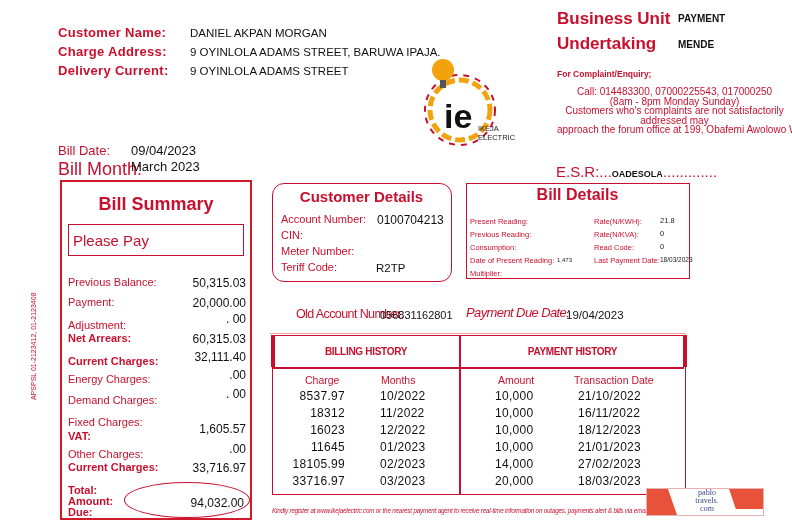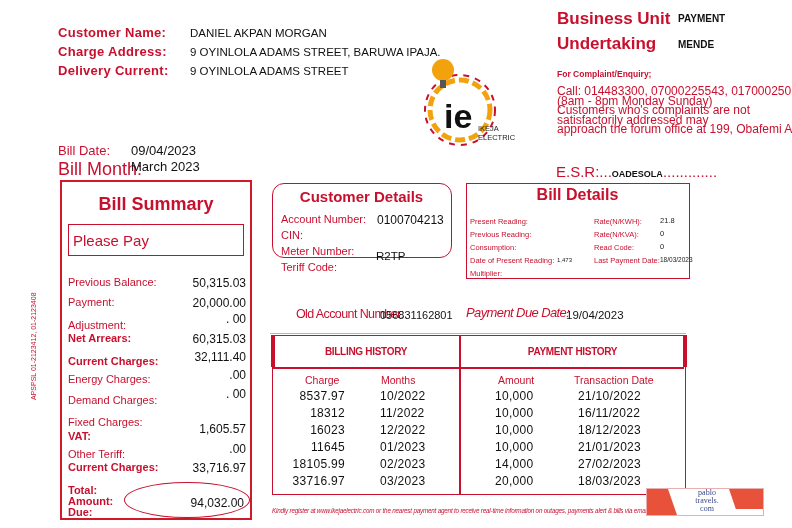--- a/index.html
+++ b/index.html
@@ -41,21 +41,21 @@
     <div>ELECTRIC</div>
   </div>
 </div>
 
 <div class="abs red" style="left:557px;top:9px;font-size:17px;font-weight:bold;">Business Unit</div>
 <div class="abs" style="left:678px;top:13px;font-size:10px;font-weight:bold;">PAYMENT</div>
 <div class="abs red" style="left:557px;top:34px;font-size:17px;font-weight:bold;">Undertaking</div>
 <div class="abs" style="left:678px;top:39px;font-size:10px;font-weight:bold;">MENDE</div>
 
 <div class="abs red" style="left:557px;top:69px;font-size:8.5px;font-weight:bold;">For Complaint/Enquiry;</div>
-<div class="abs red" style="left:557px;top:87px;font-size:12px;line-height:9.6px;width:235px;">
+<div class="abs red" style="left:557px;top:87px;font-size:10px;line-height:9.6px;width:235px;text-align:center;">
   <div>Call: 014483300, 07000225543, 017000250</div>
   <div>(8am - 8pm Monday Sunday)</div>
   <div>Customers who's complaints are not satisfactorily addressed may</div>
   <div style="white-space:nowrap;">approach the forum office at 199, Obafemi Awolowo Way, Alausa, Ikeja.</div>
 </div>
 
 <div class="abs" style="left:556px;top:163px;font-size:15px;white-space:nowrap;">
   <span class="red">E.S.R:...</span><span style="font-size:9px;font-weight:bold;color:#111;">OADESOLA</span><span class="red">.............</span>
 </div>
 
@@ -101,44 +101,44 @@
     </div>
   <div class="sum-row" style="top:234px;">
       <span class="l">Fixed Charges:</span>
       <span class="v"></span>
     </div>
   <div class="sum-row" style="top:240px;">
       <span class="l bold" style="top:8px;">VAT:</span>
       <span class="v">1,605.57</span>
     </div>
   <div class="sum-row" style="top:260px;">
-      <span class="l" style="top:6px;">Other Teriff:</span>
+      <span class="l" style="top:6px;">Other Charges:</span>
       <span class="v">.00</span>
     </div>
   <div class="sum-row" style="top:279px;">
       <span class="l bold">Current Charges:</span>
       <span class="v">33,716.97</span>
     </div>
   <div class="abs red bold" style="left:6px;top:303px;font-size:11px;line-height:11px;">
     <div>Total:</div>
     <div>Amount:</div>
     <div>Due:</div>
   </div>
   <div class="abs" style="left:62px;top:300px;width:126px;height:36px;border:1px solid #c8102e;border-radius:50%;box-sizing:border-box;"></div>
   <div class="abs" style="right:6px;top:314px;font-size:12px;">94,032.00</div>
 </div>
 
-<div class="box" style="left:272px;top:183px;width:180px;height:75px;border-width:1.5px;border-color:#c8102e;border-radius:12px;">
+<div class="box" style="left:272px;top:183px;width:180px;height:99px;border-width:1.5px;border-color:#c8102e;border-radius:12px;">
   <div class="abs red bold" style="left:0;width:177px;top:4px;text-align:center;font-size:15px;">Customer Details</div>
   <div class="abs red" style="left:8px;top:29px;font-size:11px;">Account Number:</div>
   <div class="abs" style="left:104px;top:29px;font-size:12px;">0100704213</div>
   <div class="abs red" style="left:8px;top:45px;font-size:11px;">CIN:</div>
   <div class="abs red" style="left:8px;top:61px;font-size:11px;">Meter Number:</div>
   <div class="abs red" style="left:8px;top:77px;font-size:11px;">Teriff Code:</div>
-  <div class="abs" style="left:103px;top:66px;font-size:11.5px;">R2TP</div>
+  <div class="abs" style="left:103px;top:78px;font-size:11.5px;">R2TP</div>
 </div>
 
 <div class="box" style="left:466px;top:183px;width:224px;height:96px;border-width:1.5px;border-color:#c8102e;">
   <div class="abs red bold" style="left:0;width:221px;top:2px;text-align:center;font-size:16px;">Bill Details</div>
   <div class="bd-l" style="left:3px;top:33px;">Present Reading:</div>
   <div class="bd-l" style="left:3px;top:46px;">Previous Reading:</div>
   <div class="bd-l" style="left:3px;top:59px;">Consumption:</div>
   <div class="bd-l" style="left:3px;top:72px;">Date of Present Reading:</div>
   <div class="bd-v" style="left:90px;top:73px;font-size:6px;">1,473</div>
   <div class="bd-l" style="left:3px;top:85px;">Multiplier:</div>

